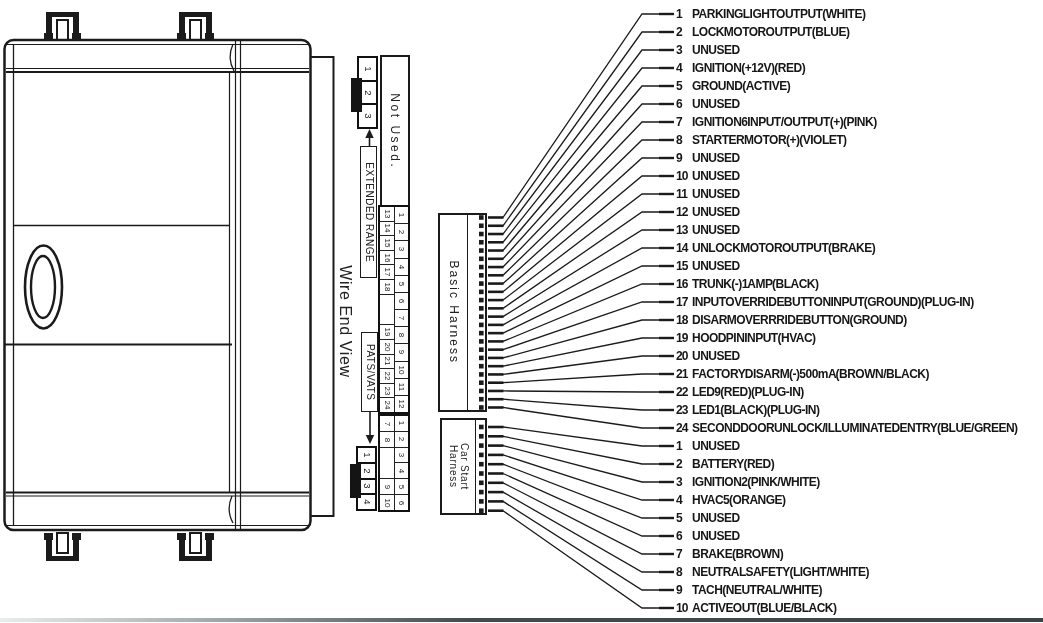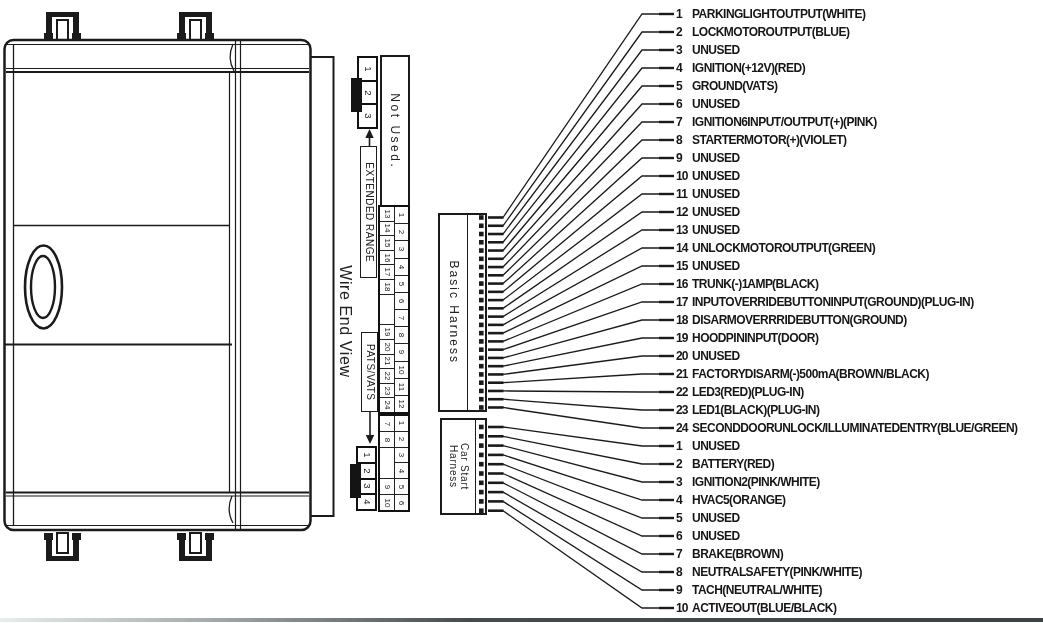--- a/index.html
+++ b/index.html
@@ -437,21 +437,21 @@
       <div class="wrow" style="top: 43.5px;">
         <span class="wnum">3</span>
         <span class="wtext">UNUSED</span>
       </div>
       <div class="wrow" style="top: 61.5px;">
         <span class="wnum">4</span>
         <span class="wtext">IGNITION (+12V) (RED)</span>
       </div>
       <div class="wrow" style="top: 79.5px;">
         <span class="wnum">5</span>
-        <span class="wtext">GROUND (VATS)</span>
+        <span class="wtext">GROUND (ACTIVE)</span>
       </div>
       <div class="wrow" style="top: 97.5px;">
         <span class="wnum">6</span>
         <span class="wtext">UNUSED</span>
       </div>
       <div class="wrow" style="top: 115.5px;">
         <span class="wnum">7</span>
         <span class="wtext">IGNITION 6 INPUT/OUTPUT (+) (PINK)</span>
       </div>
       <div class="wrow" style="top: 133.5px;">
@@ -473,53 +473,53 @@
       <div class="wrow" style="top: 205.5px;">
         <span class="wnum">12</span>
         <span class="wtext">UNUSED</span>
       </div>
       <div class="wrow" style="top: 223.5px;">
         <span class="wnum">13</span>
         <span class="wtext">UNUSED</span>
       </div>
       <div class="wrow" style="top: 241.5px;">
         <span class="wnum">14</span>
-        <span class="wtext">UNLOCK MOTOR OUTPUT (GREEN)</span>
+        <span class="wtext">UNLOCK MOTOR OUTPUT (BRAKE)</span>
       </div>
       <div class="wrow" style="top: 259.5px;">
         <span class="wnum">15</span>
         <span class="wtext">UNUSED</span>
       </div>
       <div class="wrow" style="top: 277.5px;">
         <span class="wnum">16</span>
         <span class="wtext">TRUNK (-) 1 AMP (BLACK)</span>
       </div>
       <div class="wrow" style="top: 295.5px;">
         <span class="wnum">17</span>
         <span class="wtext">INPUT OVERRIDE BUTTON INPUT (GROUND) (PLUG-IN)</span>
       </div>
       <div class="wrow" style="top: 313.5px;">
         <span class="wnum">18</span>
         <span class="wtext">DISARM OVERRRIDE BUTTON (GROUND)</span>
       </div>
       <div class="wrow" style="top: 331.5px;">
         <span class="wnum">19</span>
-        <span class="wtext">HOOD PIN INPUT (DOOR)</span>
+        <span class="wtext">HOOD PIN INPUT (HVAC)</span>
       </div>
       <div class="wrow" style="top: 349.5px;">
         <span class="wnum">20</span>
         <span class="wtext">UNUSED</span>
       </div>
       <div class="wrow" style="top: 367.5px;">
         <span class="wnum">21</span>
         <span class="wtext">FACTORY DISARM (-) 500mA (BROWN/BLACK)</span>
       </div>
       <div class="wrow" style="top: 385.5px;">
         <span class="wnum">22</span>
-        <span class="wtext">LED 3 (RED) (PLUG-IN)</span>
+        <span class="wtext">LED 9 (RED) (PLUG-IN)</span>
       </div>
       <div class="wrow" style="top: 403.5px;">
         <span class="wnum">23</span>
         <span class="wtext">LED 1 (BLACK) (PLUG-IN)</span>
       </div>
       <div class="wrow" style="top: 421.5px;">
         <span class="wnum">24</span>
         <span class="wtext">SECOND DOOR UNLOCK / ILLUMINATED ENTRY (BLUE/GREEN)</span>
       </div>
       <div class="wrow" style="top: 439.5px;">
@@ -545,21 +545,21 @@
       <div class="wrow" style="top: 529.5px;">
         <span class="wnum">6</span>
         <span class="wtext">UNUSED</span>
       </div>
       <div class="wrow" style="top: 547.5px;">
         <span class="wnum">7</span>
         <span class="wtext">BRAKE (BROWN)</span>
       </div>
       <div class="wrow" style="top: 565.5px;">
         <span class="wnum">8</span>
-        <span class="wtext">NEUTRAL SAFETY (PINK/WHITE)</span>
+        <span class="wtext">NEUTRAL SAFETY (LIGHT/WHITE)</span>
       </div>
       <div class="wrow" style="top: 583.5px;">
         <span class="wnum">9</span>
         <span class="wtext">TACH (NEUTRAL/WHITE)</span>
       </div>
       <div class="wrow" style="top: 601.5px;">
         <span class="wnum">10</span>
         <span class="wtext">ACTIVE OUT (BLUE/BLACK)</span>
       </div>
     </div>

